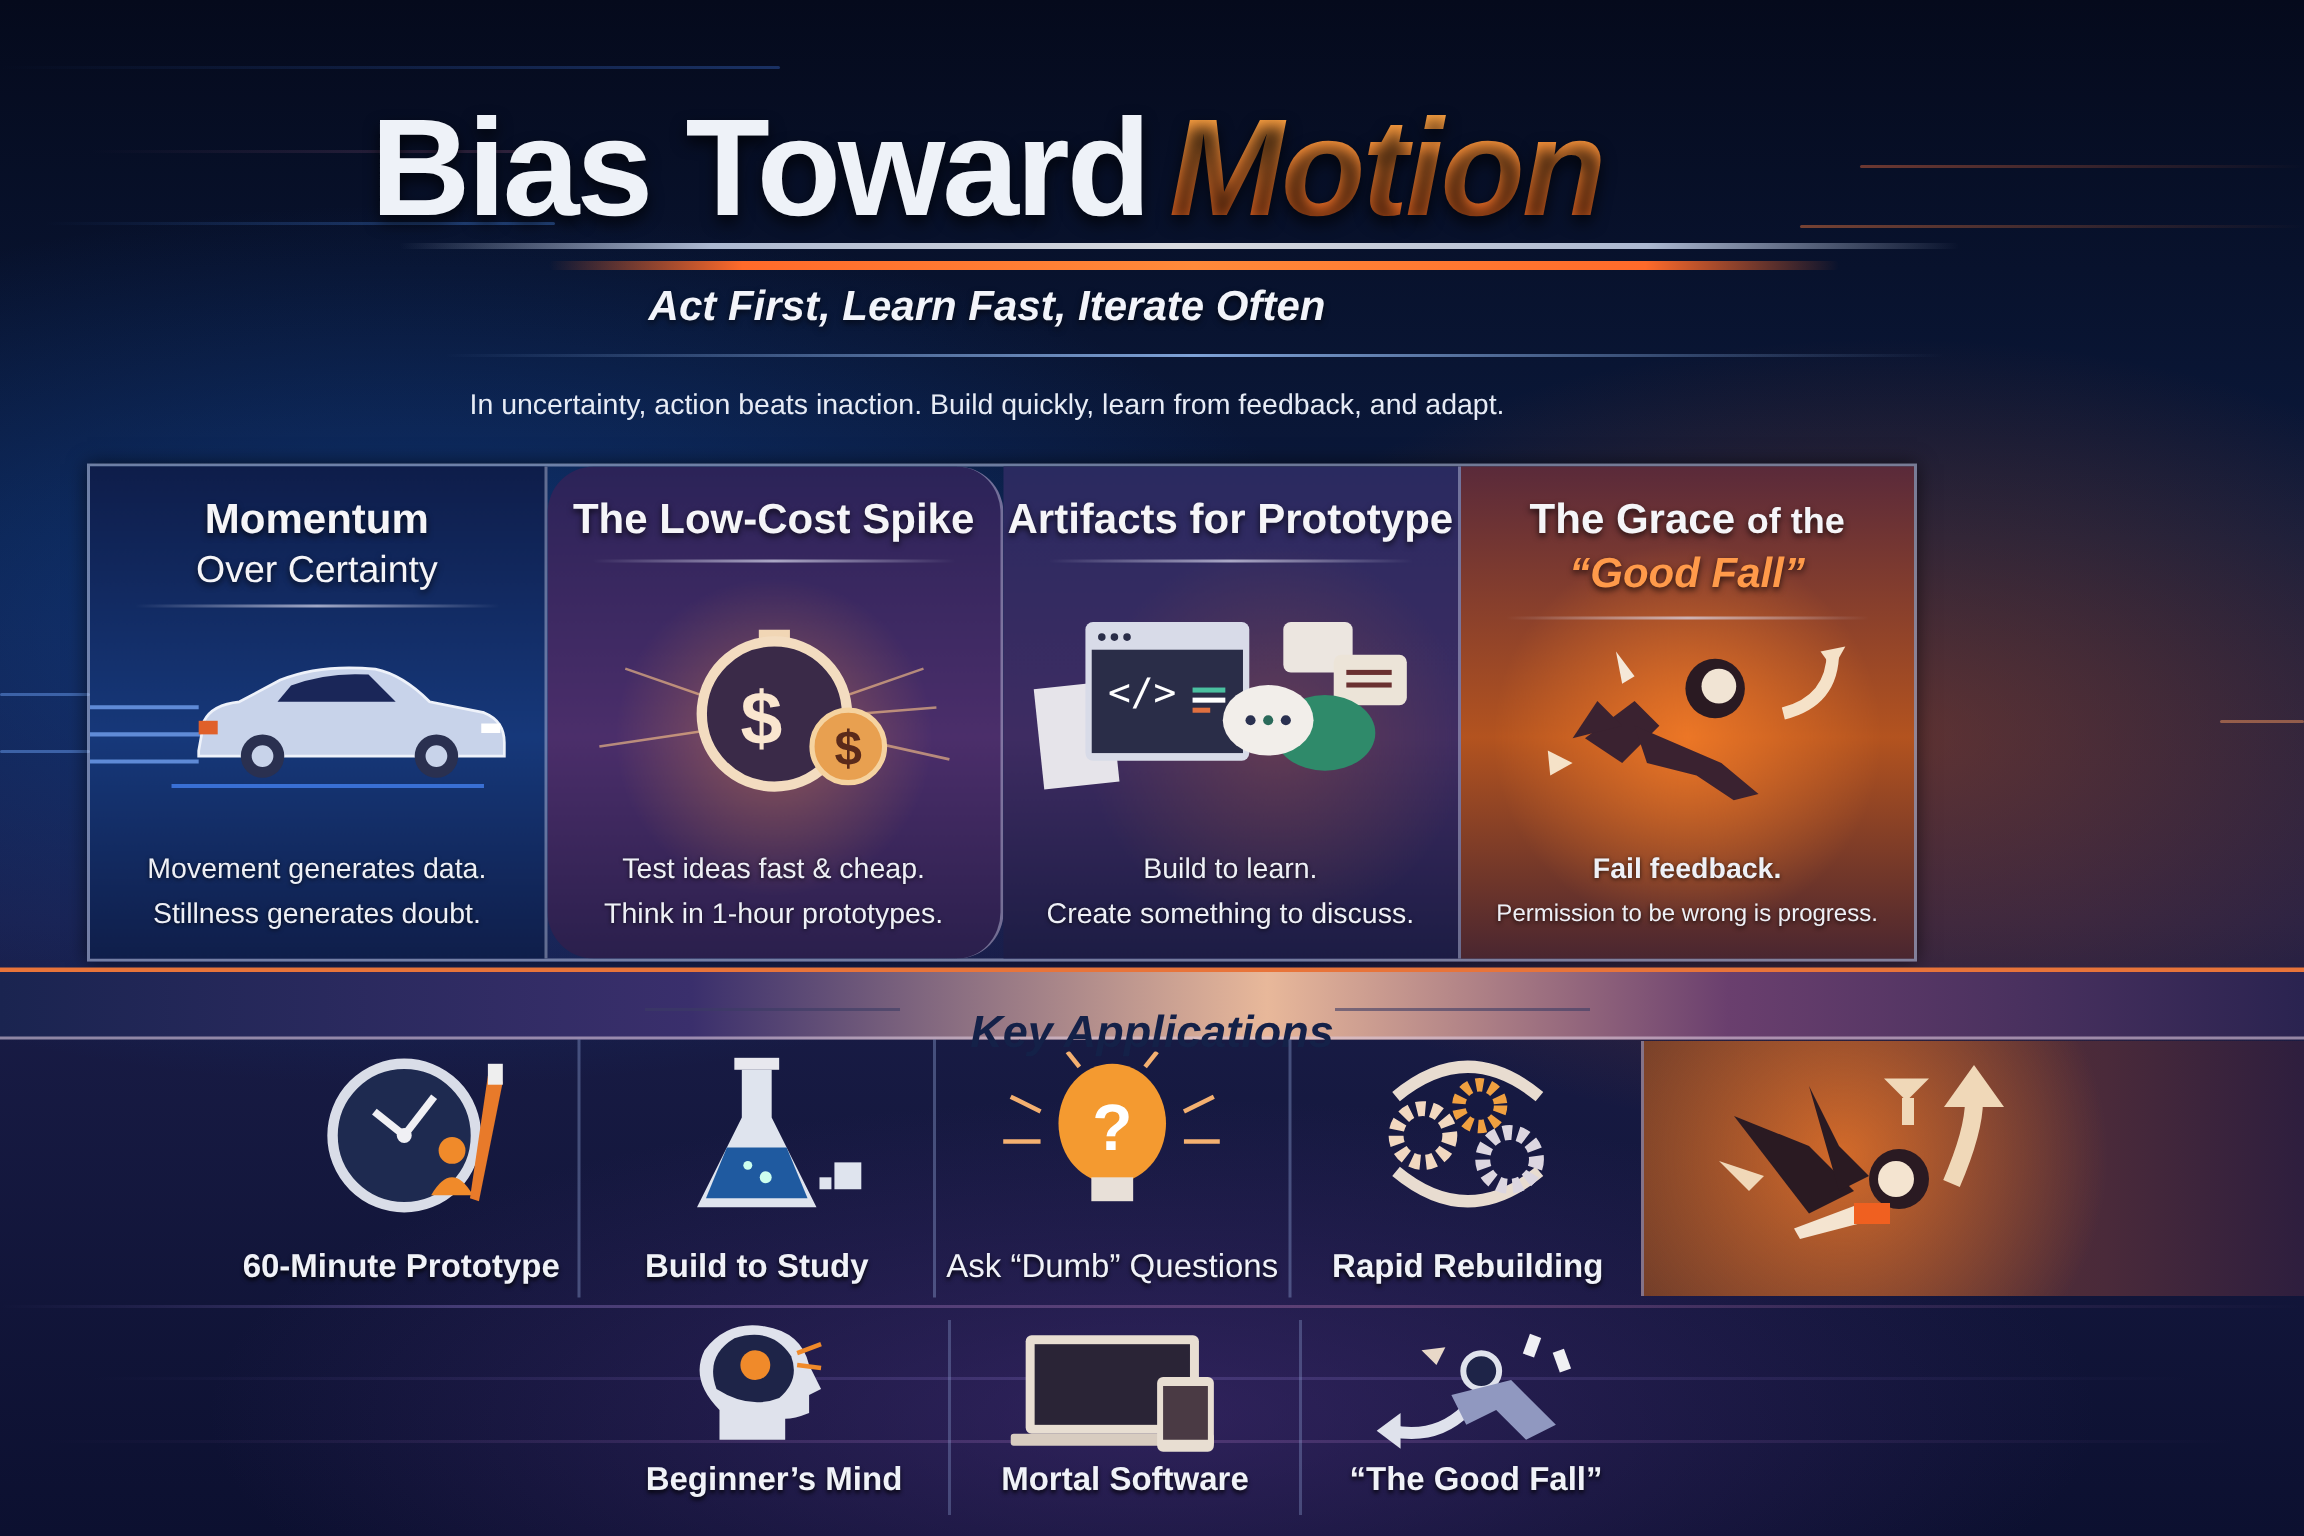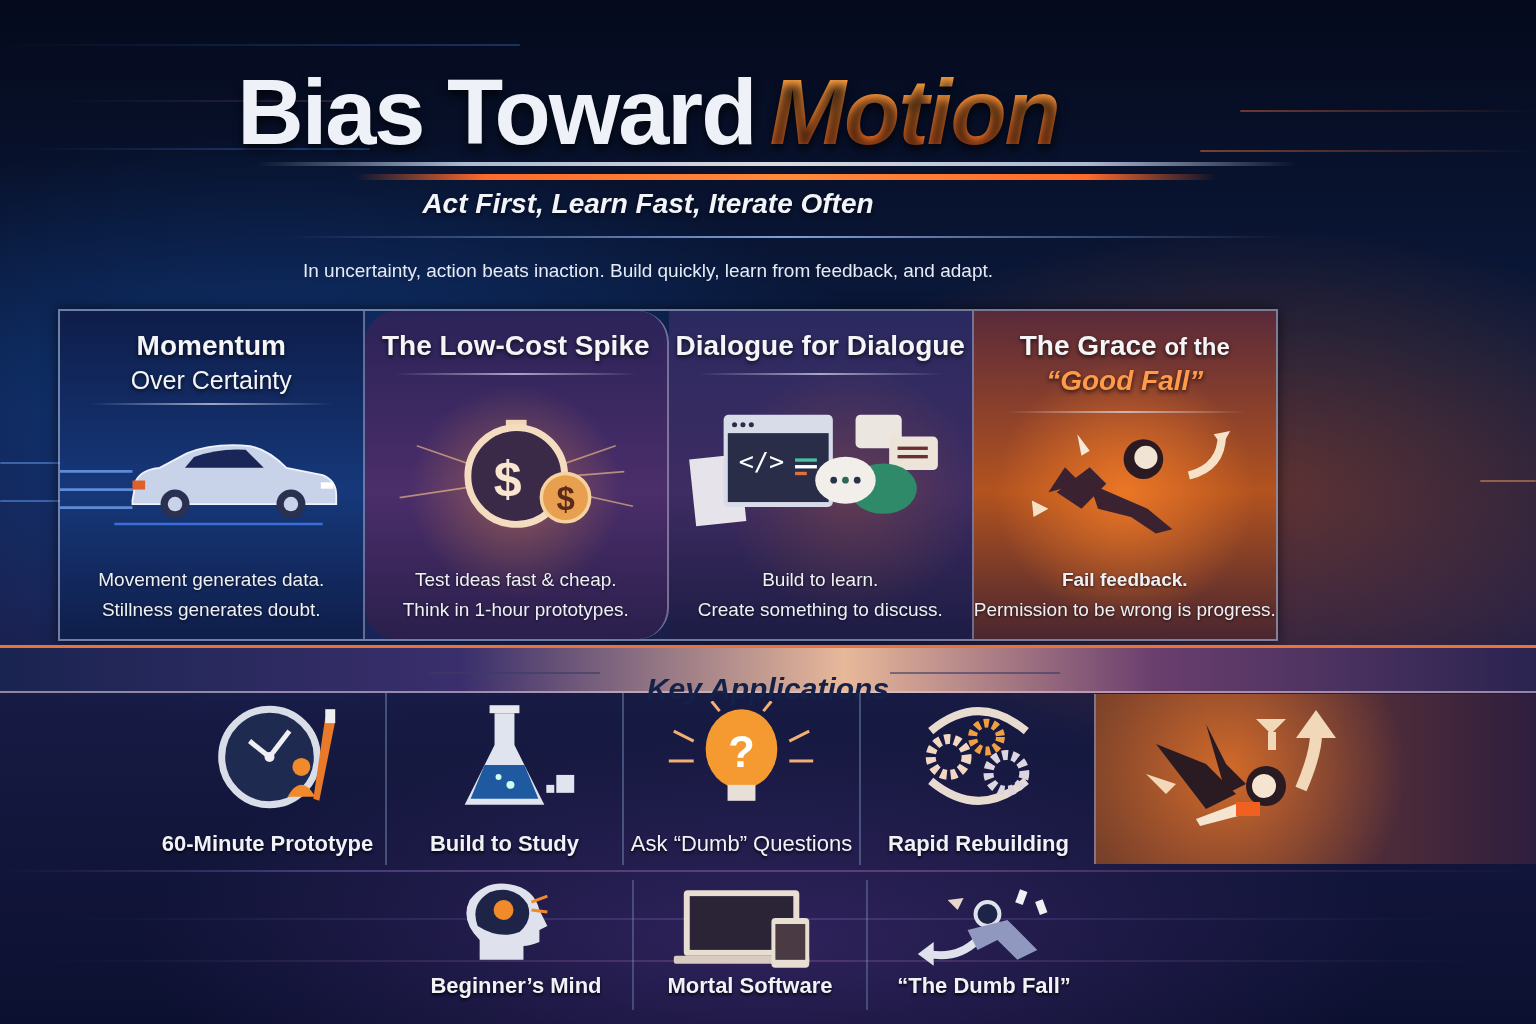--- a/index.html
+++ b/index.html
@@ -8,21 +8,21 @@
     font-family: "Liberation Sans", "DejaVu Sans", sans-serif;
     background:
       radial-gradient(ellipse 900px 420px at 18% 42%, rgba(20,80,170,0.55), transparent 70%),
       radial-gradient(ellipse 700px 380px at 82% 48%, rgba(190,80,30,0.45), transparent 70%),
       radial-gradient(ellipse 900px 300px at 50% 92%, rgba(80,50,130,0.5), transparent 70%),
       linear-gradient(180deg, #050a1c 0%, #0b1a3e 35%, #1a1d48 60%, #0c1030 100%);
     color: #fff;
     position: relative;
   }
   .streak { position: absolute; height: 2px; border-radius: 2px; opacity: 0.55; }
-  .header { position: absolute; left: 6px; top: 0; width: 1284px; height: 300px; }
+  .header { position: absolute; left: 16px; top: 0; width: 1284px; height: 300px; }
   .title {
     position: absolute; left: 0; width: 100%; top: 60px; text-align: center;
     font-size: 92px; font-weight: 700; letter-spacing: -2px;
     text-shadow: 0 5px 10px rgba(0,0,0,0.7);
   }
   .title .t1 { color: #eef2f8; }
   .title .t2 { color: #ff7a2e; font-style: italic; margin-left: 14px;
     background: linear-gradient(180deg,#ffb04a,#f25c1c); -webkit-background-clip: text; background-clip: text; -webkit-text-fill-color: transparent; }
   .title-rule1 { position: absolute; left: 250px; top: 162px; width: 1040px; height: 4px; border-radius: 3px;
     background: linear-gradient(90deg, transparent, #c9d6ee 20%, #ffffff 50%, #c9d6ee 80%, transparent); opacity: .85; }
@@ -39,21 +39,21 @@
   .p1 { background: linear-gradient(180deg,#0e1d4a 0%, #16387a 55%, #0f1e4a 100%); }
   .p2 { background: radial-gradient(circle at 50% 55%, rgba(230,140,70,.45), transparent 45%), linear-gradient(180deg,#2b2358 0%, #4b2e6a 55%, #2a1f4c 100%); border-radius: 31px; }
   .p3 { background: radial-gradient(circle at 60% 55%, rgba(170,90,60,.35), transparent 50%), linear-gradient(180deg,#2a2a60 0%, #3e2c62 55%, #1c1c44 100%); }
   .p4 { background: radial-gradient(circle at 50% 55%, rgba(255,130,40,.75), transparent 55%), linear-gradient(180deg,#5a2a3a 0%, #b3531f 55%, #4a2630 100%); }
   .p-title { position: absolute; top: 18px; width: 100%; text-align: center; font-size: 28px; font-weight: 700; color: #f5f5f8; text-shadow: 0 2px 4px rgba(0,0,0,.7); line-height: 34px; }
   .p-title .light { font-weight: 400; font-size: 25px; display: block; }
   .p-title .of { font-size: 24px; }
   .p-title .orange { color: #ff9a4a; font-style: italic; display: block; }
   .p-rule { position: absolute; left: 30px; right: 30px; height: 2px; background: linear-gradient(90deg, transparent, rgba(220,220,240,.7), transparent); }
   .p-text { position: absolute; top: 254px; width: 100%; text-align: center; font-size: 19px; color: #eef0f6; line-height: 30px; text-shadow: 0 1px 3px rgba(0,0,0,.7); }
-  .p-text .small { font-size: 19px; }
+  .p-text .small { font-size: 16px; }
   .p-icon { position: absolute; left: 0; top: 100px; width: 100%; height: 130px; }
 
   .key-band { position: absolute; left: 0; top: 645px; width: 1536px; height: 48px;
     background: linear-gradient(90deg, #1a2450 0%, #3a2f6c 30%, #e8b89a 55%, #6a3f6e 75%, #2a2350 100%);
     border-top: 3px solid #e8743a; border-bottom: 2px solid rgba(220,200,220,.6); }
   .key-title { position: absolute; left: 0; width: 100%; top: 24px; text-align: center; font-size: 30px; font-weight: 700; font-style: italic; color: #142148; }
   .key-line { position: absolute; top: 24px; height: 2px; background: rgba(60,60,100,.6); width: 170px; }
 
   .apps { position: absolute; left: 150px; top: 693px; width: 946px; height: 172px; display: flex; }
   .app { position: relative; flex: 1; border-right: 2px solid rgba(140,160,210,.4); }
@@ -144,21 +144,21 @@
       <circle cx="232" cy="90" r="28" fill="#e8a050" stroke="#f5d3a0" stroke-width="4"></circle>
       <text x="232" y="104" font-size="38" font-weight="700" fill="#5a2a1a" text-anchor="middle" font-family="Liberation Sans, sans-serif">$</text>
     </svg>
     <div class="p-text">
       <div>Test ideas fast &amp; cheap.</div>
       <div>Think in 1-hour prototypes.</div>
     </div>
   </div>
 
   <div class="pillar p3">
-    <div class="p-title">Dialogue for Dialogue</div>
+    <div class="p-title">Artifacts for Prototype</div>
     <div class="p-rule" style="top:62px;"></div>
     <svg class="p-icon" viewBox="0 0 360 130">
       <rect x="28" y="42" width="60" height="80" fill="#e6e4ea" transform="rotate(-6 58 82)"></rect>
       <rect x="65" y="-8" width="130" height="110" rx="6" fill="#d8dbe8"></rect>
       <rect x="70" y="14" width="120" height="82" fill="#2a2d48"></rect>
       <circle cx="78" cy="4" r="3" fill="#2a2d48"></circle>
         <circle cx="88" cy="4" r="3" fill="#2a2d48"></circle>
         <circle cx="98" cy="4" r="3" fill="#2a2d48"></circle>
       <text x="110" y="58" font-size="30" fill="#fff" text-anchor="middle" font-family="DejaVu Sans Mono, monospace">&lt;/&gt;</text>
       <rect x="150" y="44" width="26" height="4" fill="#4ac0a0"></rect>
@@ -305,15 +305,15 @@
   <div class="app2">
     <svg class="app-icon" viewBox="0 0 233 90">
       <path d="M60 74 Q90 80 110 60" stroke="#dfe2ec" stroke-width="8" fill="none"></path>
         <path d="M50 74 L66 62 L66 86 Z" fill="#dfe2ec"></path>
       <circle cx="120" cy="34" r="12" fill="#1e2448" stroke="#dfe2ec" stroke-width="4"></circle>
       <path d="M100 50 L140 40 L170 70 L150 80 L130 60 L110 70 Z" fill="#9098c0"></path>
       <path d="M90 30 L80 20 L96 18 Z" fill="#e8d8c8"></path>
         <rect x="150" y="10" width="8" height="14" fill="#f0f0f4" transform="rotate(20 154 17)"></rect>
       <rect x="170" y="20" width="8" height="14" fill="#f0f0f4" transform="rotate(-20 174 27)"></rect>
     </svg>
-    <div class="app-label">“The Dumb Fall”</div>
+    <div class="app-label">“The Good Fall”</div>
   </div>
 </div>
 
 </body></html>

